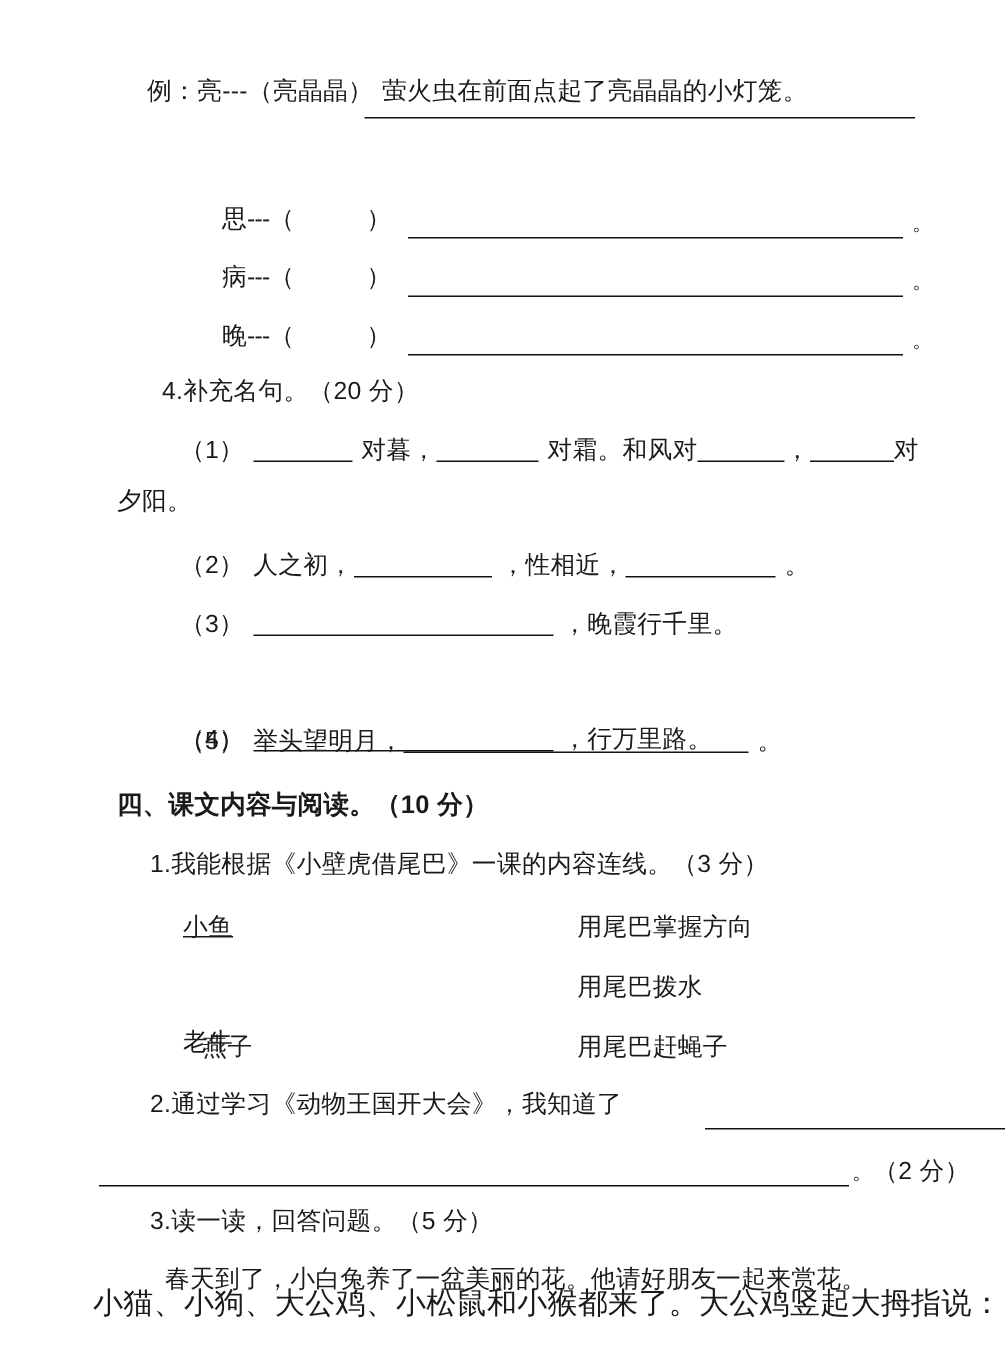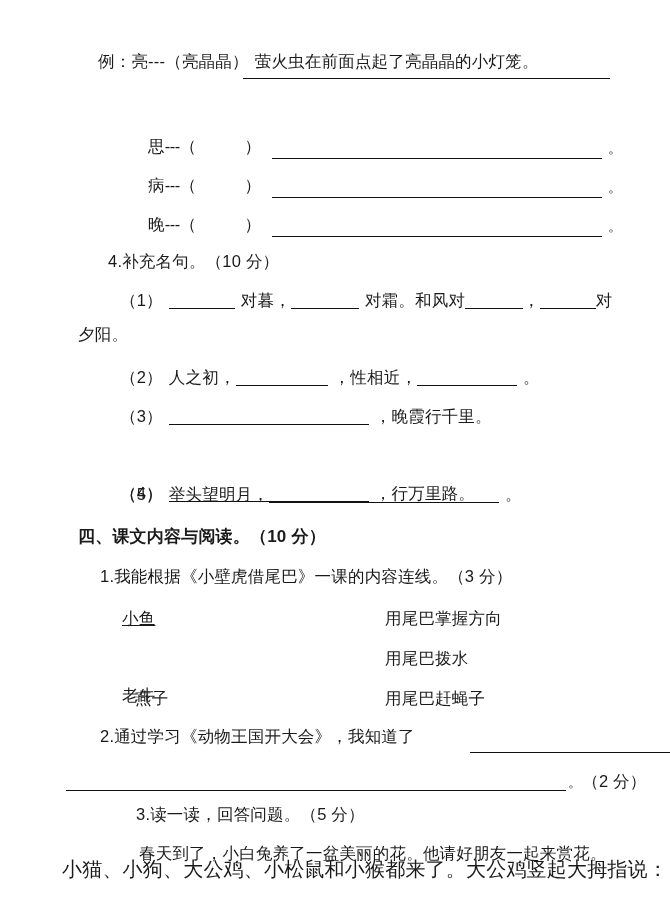--- a/index.html
+++ b/index.html
@@ -75,21 +75,21 @@
   </div>
   <div class="rule" style="left:272px; top:197px; width:330px;"></div>
   <div class="row" style="left:608px; top:180px; font-size:14px;">。</div>
 
   <div class="row" style="left:148px; top:216px;">
     <span>晚</span><span class="dashes">---</span><span>（</span><span class="paren-gap"></span><span>）</span>
   </div>
   <div class="rule" style="left:272px; top:236px; width:330px;"></div>
   <div class="row" style="left:608px; top:219px; font-size:14px;">。</div>
 
-  <div class="row" style="left:108px; top:253px;">4.补充名句。（10 分）</div>
+  <div class="row" style="left:108px; top:253px;">4.补充名句。（20 分）</div>
 
   <div class="row" style="left:120px; top:292px;">
     <span>（1）</span><span class="sp-s"></span><span class="blank" style="width:66px;"></span><span class="sp-s"></span><span>对暮，</span><span class="blank" style="width:68px;"></span><span class="sp-s"></span><span>对霜。和风对</span><span class="blank" style="width:58px;"></span><span>，</span><span class="blank" style="width:56px;"></span><span>对</span>
   </div>
   <div class="row" style="left:78px; top:326px;">夕阳。</div>
 
   <div class="row" style="left:120px; top:369px;">
     <span>（2）</span><span class="sp-s"></span><span>人之初，</span><span class="blank" style="width:92px;"></span><span class="sp-s"></span><span>，性相近，</span><span class="blank" style="width:100px;"></span><span class="sp-s"></span><span>。</span>
   </div>
 
@@ -117,18 +117,18 @@
   <div class="row" style="left:385px; top:650px;">用尾巴拨水</div>
   <div class="row" style="left:385px; top:690px;">用尾巴赶蝇子</div>
 
   <div class="row" style="left:100px; top:728px;">2.通过学习《动物王国开大会》，我知道了</div>
   <div class="rule" style="left:470px; top:752px; width:200px;"></div>
   <div class="rule" style="left:66px; top:790px; width:500px;"></div>
   <div class="row" style="left:568px; top:773px;">
     <span style="font-size:14px;">。</span><span>（2 分）</span>
   </div>
 
-  <div class="row" style="left:100px; top:806px;margin-left:36px;">3.读一读，回答问题。（5 分）</div>
+  <div class="row" style="left:100px; top:806px;">3.读一读，回答问题。（5 分）</div>
 
-  <div class="row" style="left:110px; top:845px;margin-left:29px;">春天到了，小白兔养了一盆美丽的花。他请好朋友一起来赏花。</div>
+  <div class="row" style="left:110px; top:845px;">春天到了，小白兔养了一盆美丽的花。他请好朋友一起来赏花。</div>
   <div class="row" style="left:62px; top:859px; font-size:20px;">小猫、小狗、大公鸡、小松鼠和小猴都来了。大公鸡竖起大拇指说：</div>
 
 </div>
 
 </body></html>

